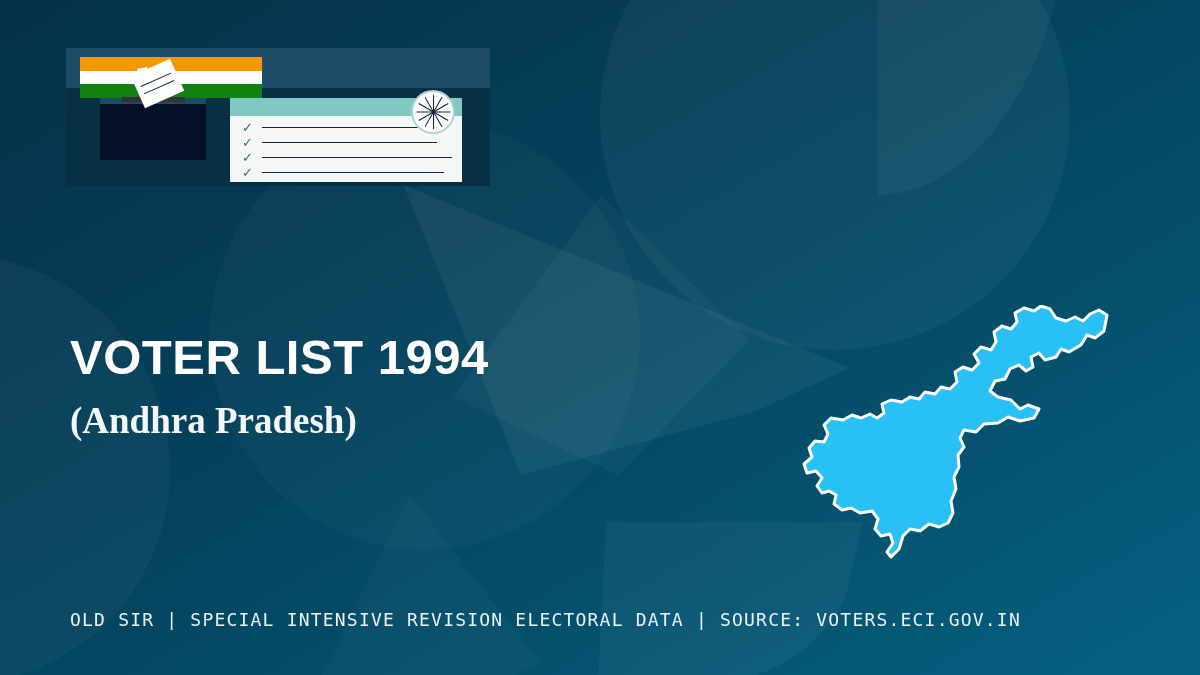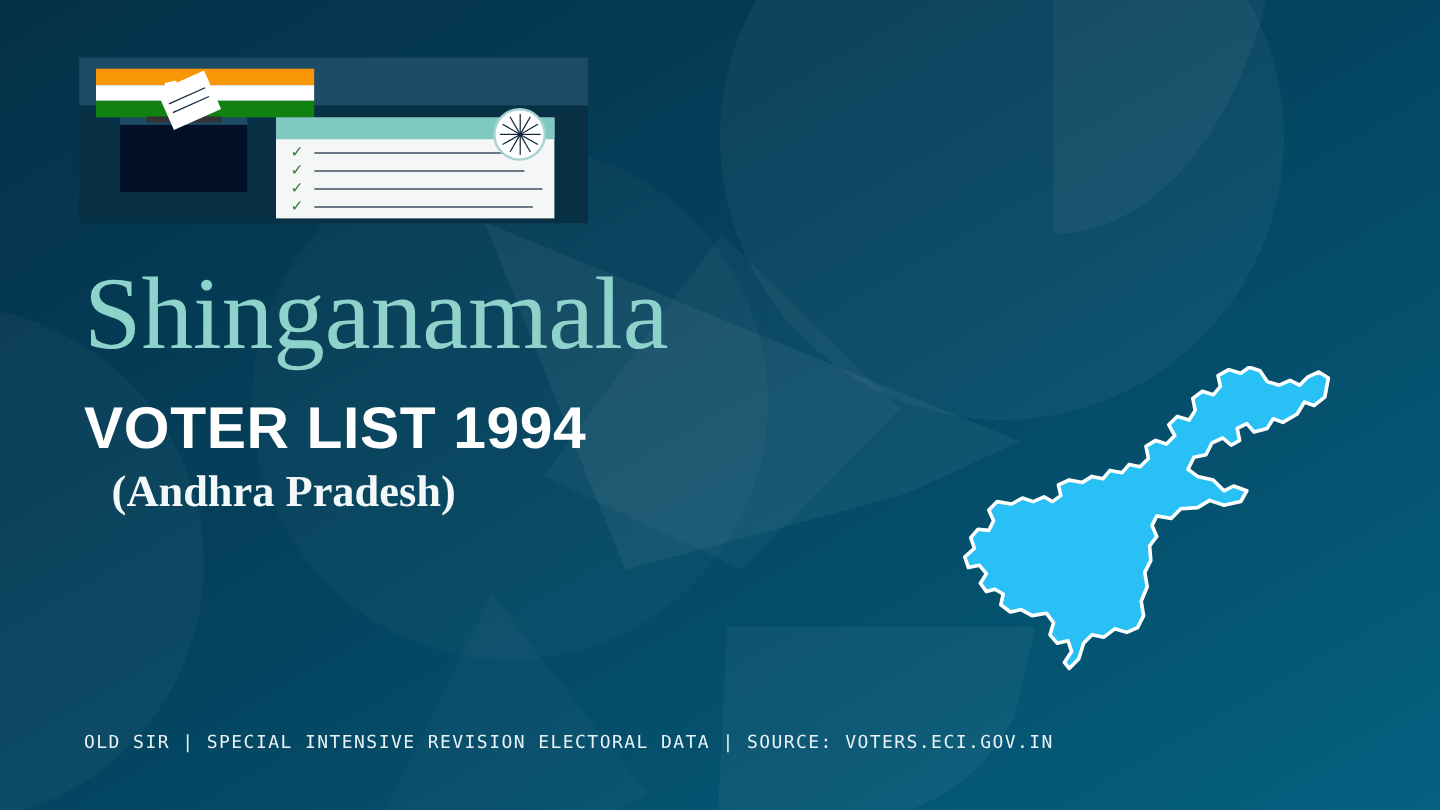--- a/index.html
+++ b/index.html
@@ -166,33 +166,32 @@
     position: absolute; left: 70px; top: 333px;
     font-family: "Liberation Sans", sans-serif;
     font-weight: bold;
     font-size: 49px;
     line-height: 1.0;
     color: #ffffff;
     letter-spacing: 0.5px;
     white-space: nowrap;
   }
   .region {
-    position: absolute; left: 70px; top: 392px;
+    position: absolute; left: 70px; top: 402px;
     font-family: "Liberation Serif", serif;
     font-weight: bold;
     font-size: 37px;
     line-height: 1.0;
     color: #f2f7f7;
     white-space: nowrap;
-    margin-left: 23px;
   }
   .footer {
     position: absolute; left: 70px; top: 609px;
     font-family: "DejaVu Sans Mono", "Liberation Mono", monospace;
-    font-size: 15px;
+    font-size: 18px;
     letter-spacing: 1.2px;
     color: #e8f2f4;
     white-space: nowrap;
   }
 
   
   .map { position: absolute; left: 798px; top: 305px; width: 330px; height: 290px; }
   .map svg { display:block; width:100%; height:100%; }
 </style>
 </head>
@@ -263,21 +262,20 @@
         <span class="spoke" style="transform: rotate(150deg);"></span>
         <span class="spoke" style="transform: rotate(180deg);"></span>
         <span class="spoke" style="transform: rotate(210deg);"></span>
         <span class="spoke" style="transform: rotate(240deg);"></span>
         <span class="spoke" style="transform: rotate(270deg);"></span>
         <span class="spoke" style="transform: rotate(300deg);"></span>
         <span class="spoke" style="transform: rotate(330deg);"></span>
       </div>
   </div>
 
-  <div class="title">Shinganamala</div>
   <div class="subtitle">VOTER LIST 1994</div>
   <div class="region">(Andhra Pradesh)</div>
   <div class="footer">OLD SIR | SPECIAL INTENSIVE REVISION ELECTORAL DATA | SOURCE: VOTERS.ECI.GOV.IN</div>
 
   <div class="map">
     <svg viewBox="0 0 330 290" xmlns="http://www.w3.org/2000/svg" aria-hidden="true">
       <path fill="#29c0f5" stroke="#ffffff" stroke-width="3" stroke-linejoin="round" d="M309 10 L306 26 L297 33 L289 30 L283 40 L271 47 L263 44 L258 52 L247 55 L241 48
            L233 52 L235 62 L228 66 L221 60 L212 64 L207 74 L197 76 L192 86 L200 92 L213 95
            L222 104 L230 100 L241 104 L236 113 L222 116 L210 112 L200 118 L186 119 L178 127
            L166 125 L162 133 L166 142 L160 150 L161 162 L156 172 L158 184 L153 196 L155 208

